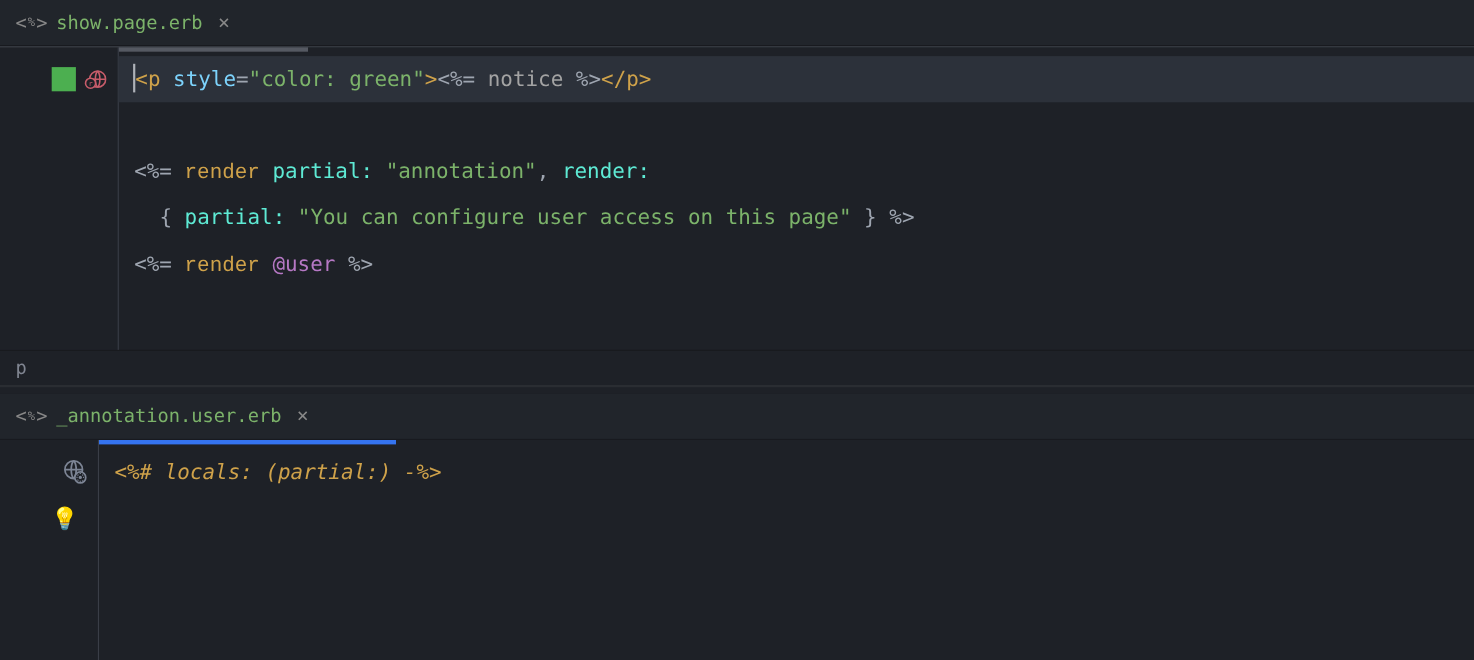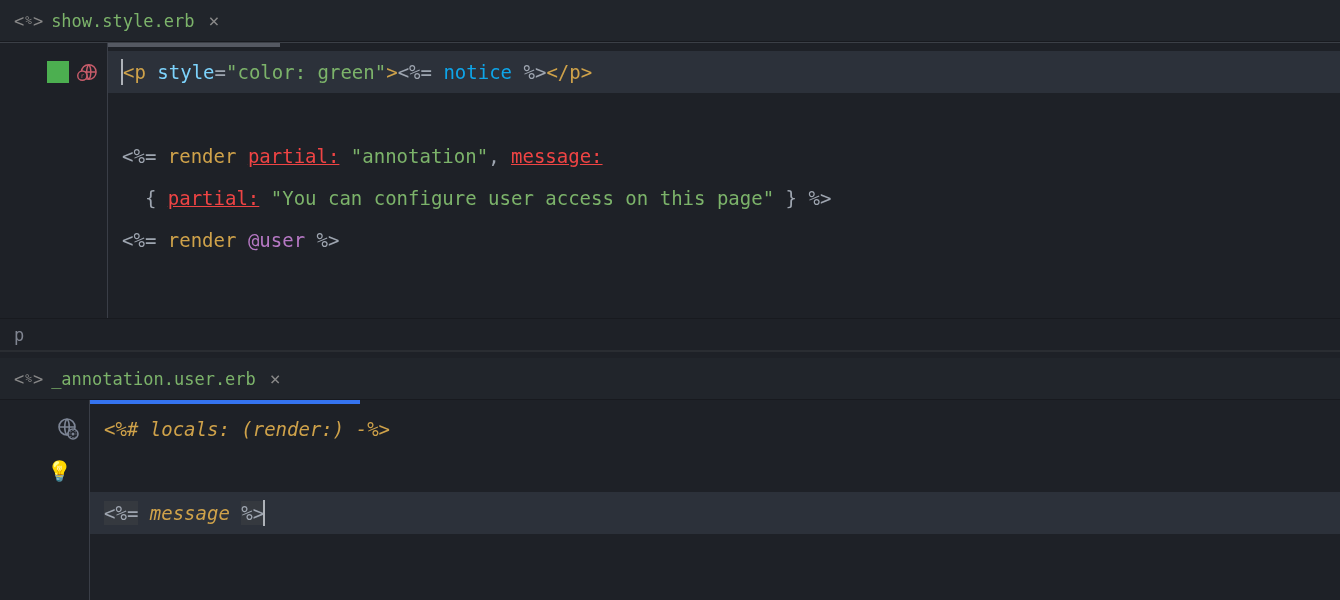--- a/index.html
+++ b/index.html
@@ -140,24 +140,24 @@
   .hl-box {
     background: #35393f;
     padding: 1px 0;
   }
   
   
   .c-txt { color: #9ea5b0; }
   .c-tag { color: #cfa24a; }
   .c-attr { color: #7dd3fc; }
   .c-str { color: #7cb36a; }
-  .c-kw { color: #cfa24a; }
-  .c-sym { color: #ef4444; text-decoration: underline; }
+  .c-kw { color: #cfa24a; font-family: Liberation Mono, monospace; }
+  .c-sym { color: #5eead4; }
   .c-var { color: #b678c4; }
-  .c-id { color: #0ea5e9; }
+  .c-id { color: #a3a3a3; }
   .c-comment { color: #cfa24a; font-style: italic; }
   .c-em { font-style: italic; }
   
   .breadcrumb {
     height: 32px;
     background: #1e2127;
     font-size: 17px;
     color: #808591;
     padding-left: 14px;
     display: flex;
@@ -169,21 +169,21 @@
   .pane-bottom { flex: 1; }
   .splitter-gap { height: 8px; background:#1e2127; border-top:2px solid #2a2d32;}
 
 </style>
 </head>
 <body>
 
 <div class="tab-bar">
   <div class="tab">
     <span class="tab-icon-erb">&lt;<span class="pct">%</span>&gt;</span>
-    <span>show.style.erb</span>
+    <span>show.page.erb</span>
     <span class="tab-close">×</span>
   </div>
 </div>
 
 <div class="editor-pane pane-top">
   <div class="scroll-indicator"></div>
   <div class="editor-body">
     <div class="gutter">
       <div class="gutter-row">
         <span class="green-square"></span>
@@ -193,21 +193,21 @@
             <path d="M7 12h16M15 4c3 3 3 13 0 16M15 4c-3 3-3 13 0 16"></path>
             <circle cx="8" cy="16" r="5" fill="#1e2127" stroke="#c75c6a"></circle>
             <text x="8" y="19" font-size="7" text-anchor="middle" fill="#c75c6a" stroke="none">r</text>
           </svg>
         </span>
       </div>
     </div>
     <div class="code-area">
       <div class="code-line hl-line cursor-line"><span class="cursor"></span><span class="c-tag">&lt;p</span><span class="c-txt"> </span><span class="c-attr">style</span><span class="c-txt">=</span><span class="c-str">"</span><span class="c-str">color: green</span><span class="c-str">"</span><span class="c-tag">&gt;</span><span class="c-txt">&lt;%=</span><span> </span><span class="c-id">notice</span><span> </span><span class="c-txt">%&gt;</span><span class="c-tag">&lt;/p&gt;</span></div>
       <div class="code-line"></div>
-      <div class="code-line"><span class="c-txt">&lt;%=</span><span> </span><span class="c-kw">render</span><span> </span><span class="c-sym">partial:</span><span> </span><span class="c-str">"annotation"</span><span class="c-txt">,</span><span> </span><span class="c-sym">message:</span></div>
+      <div class="code-line"><span class="c-txt">&lt;%=</span><span> </span><span class="c-kw">render</span><span> </span><span class="c-sym">partial:</span><span> </span><span class="c-str">"annotation"</span><span class="c-txt">,</span><span> </span><span class="c-sym">render:</span></div>
       <div class="code-line"><span>  </span><span class="c-txt">{</span><span> </span><span class="c-sym">partial:</span><span> </span><span class="c-str">"You can configure user access on this page"</span><span> </span><span class="c-txt">}</span><span> </span><span class="c-txt">%&gt;</span></div>
       <div class="code-line"><span class="c-txt">&lt;%=</span><span> </span><span class="c-kw">render</span><span> </span><span class="c-var">@user</span><span> </span><span class="c-txt">%&gt;</span></div>
     </div>
   </div>
   <div class="breadcrumb">
       <span>p</span>
     </div>
 </div>
 
 <div class="splitter-gap"></div>
@@ -233,18 +233,17 @@
             <circle cx="18" cy="17" r="1.5" fill="#7d8595" stroke="none"></circle>
             <path d="M18 13v1M18 20v1M14.5 17h1M20.5 17h1M15.5 14.5l.7.7M19.8 19.8l.7.7M20.5 14.5l-.7.7M15.5 19.8l.7-.7" stroke-width="1.2"></path>
           </svg>
         </span>
       </div>
       <div class="gutter-row" style="justify-content:center; padding-right:0; padding-left:30px;">
         <span class="bulb">💡</span>
       </div>
     </div>
     <div class="code-area">
-      <div class="code-line"><span class="c-comment">&lt;%#</span><span class="c-comment"> </span><span class="c-comment">locals: (render:)</span><span class="c-comment"> </span><span class="c-comment">-%&gt;</span></div>
+      <div class="code-line"><span class="c-comment">&lt;%#</span><span class="c-comment"> </span><span class="c-comment">locals: (partial:)</span><span class="c-comment"> </span><span class="c-comment">-%&gt;</span></div>
       <div class="code-line"></div>
-      <div class="code-line hl-line cursor-line"><span class="c-txt hl-box">&lt;%=</span><span> </span><span class="c-kw c-em">message</span><span> </span><span class="c-txt hl-box">%&gt;</span><span class="cursor"></span></div>
     </div>
   </div>
 </div>
 
 </body></html>

